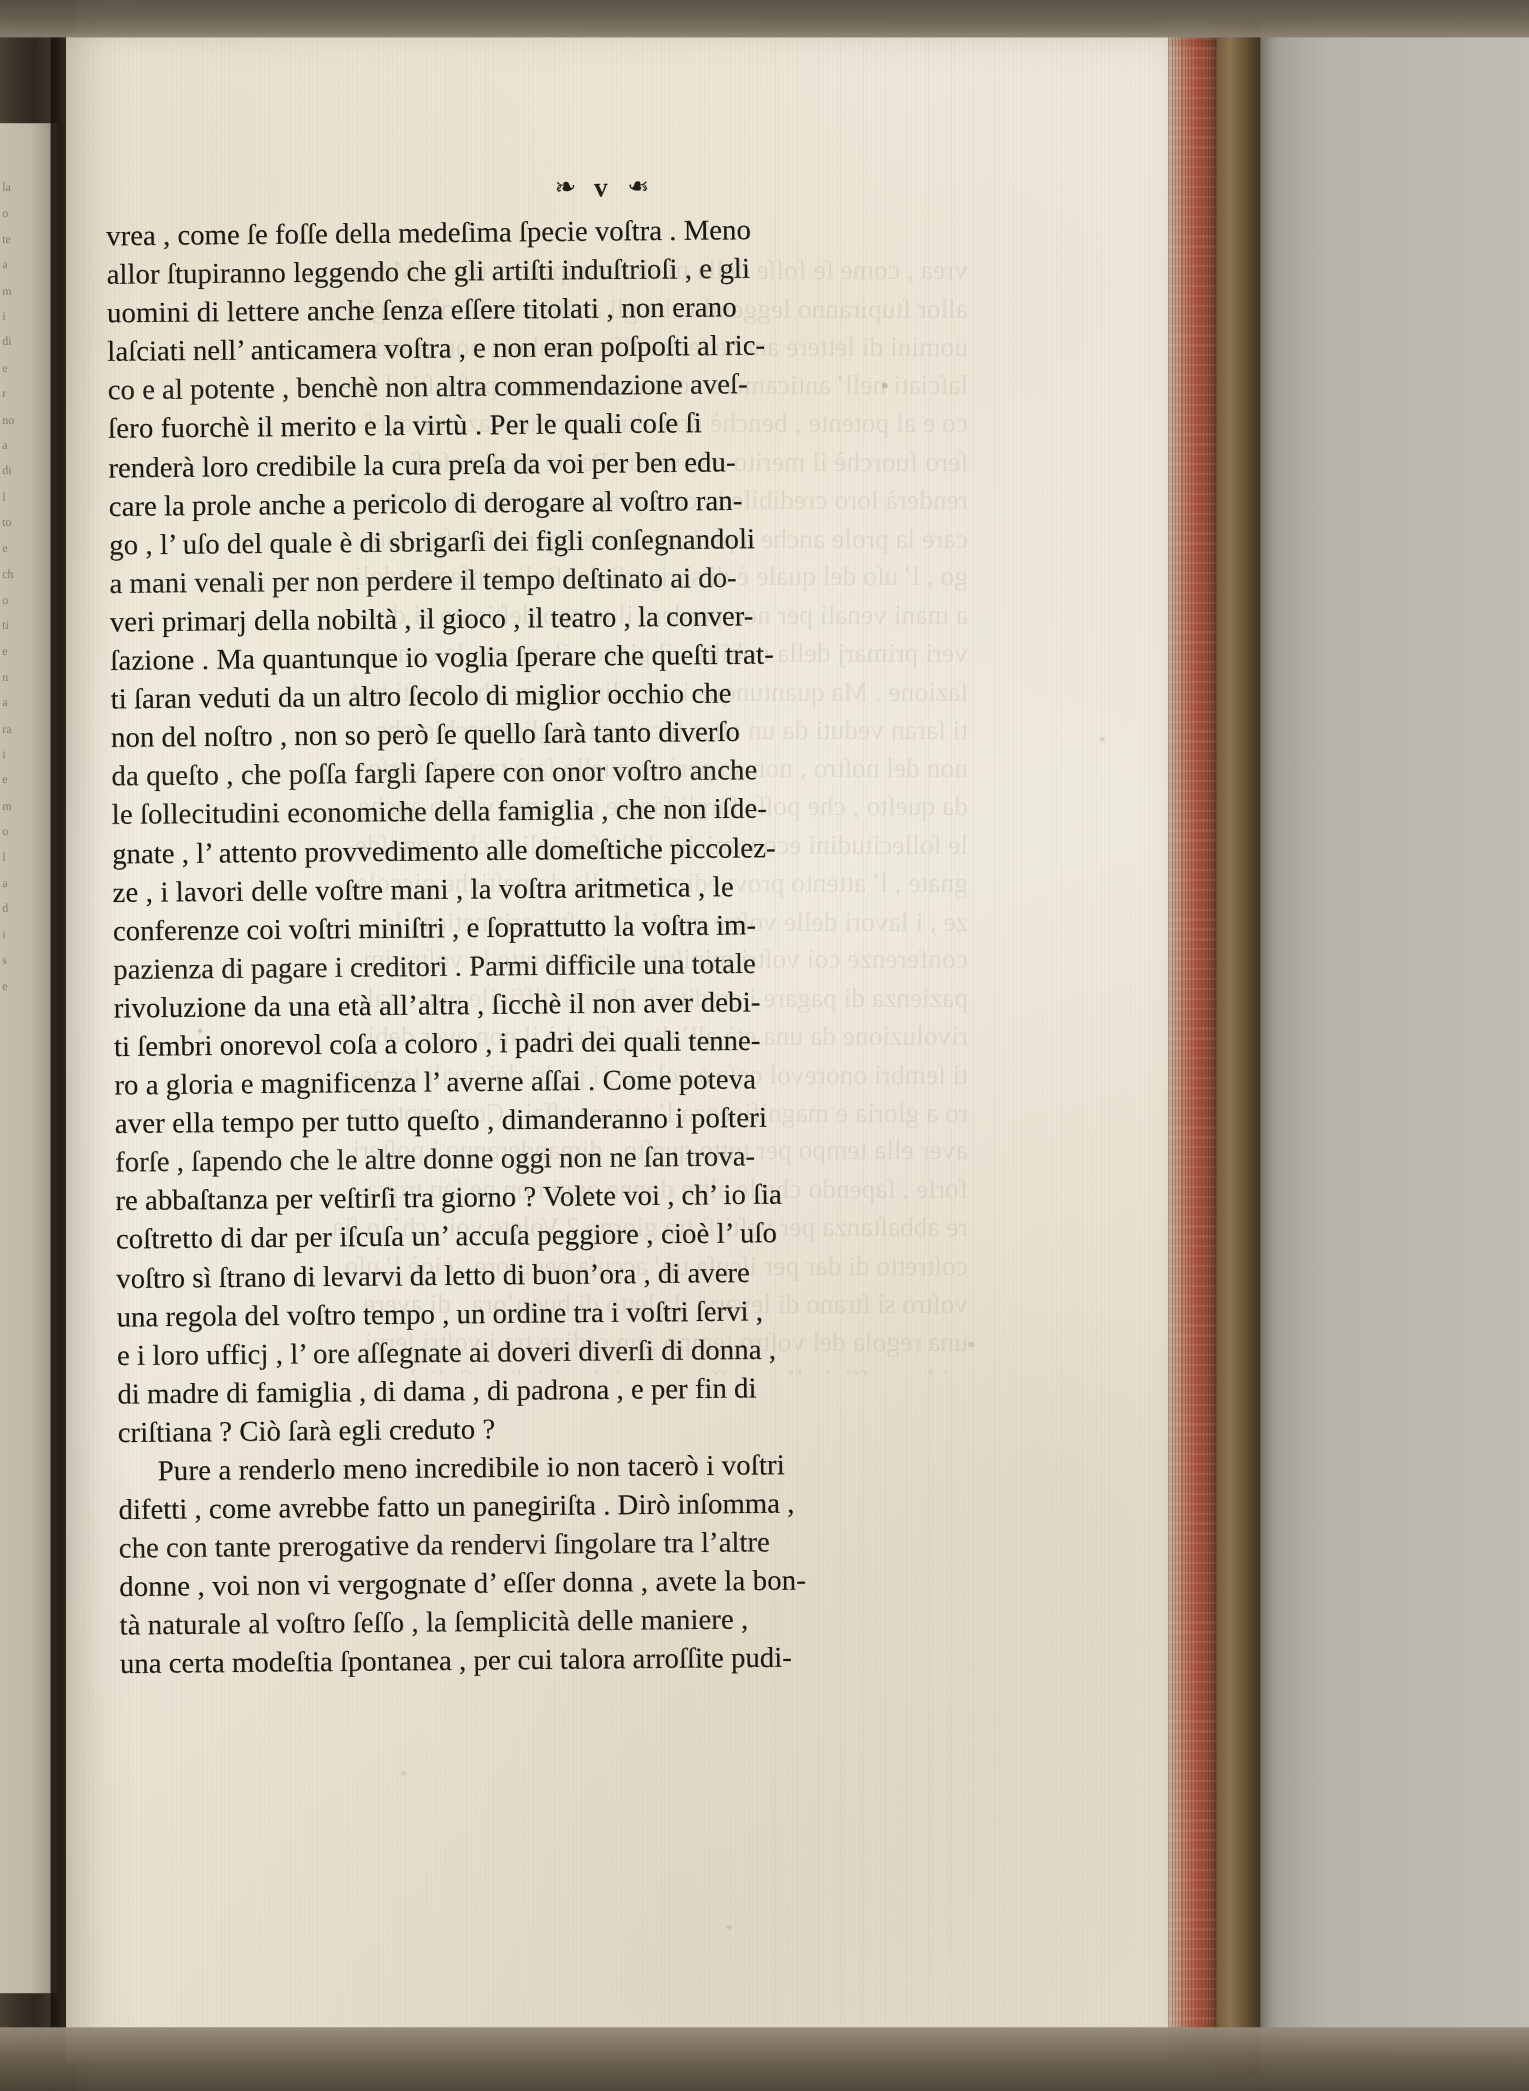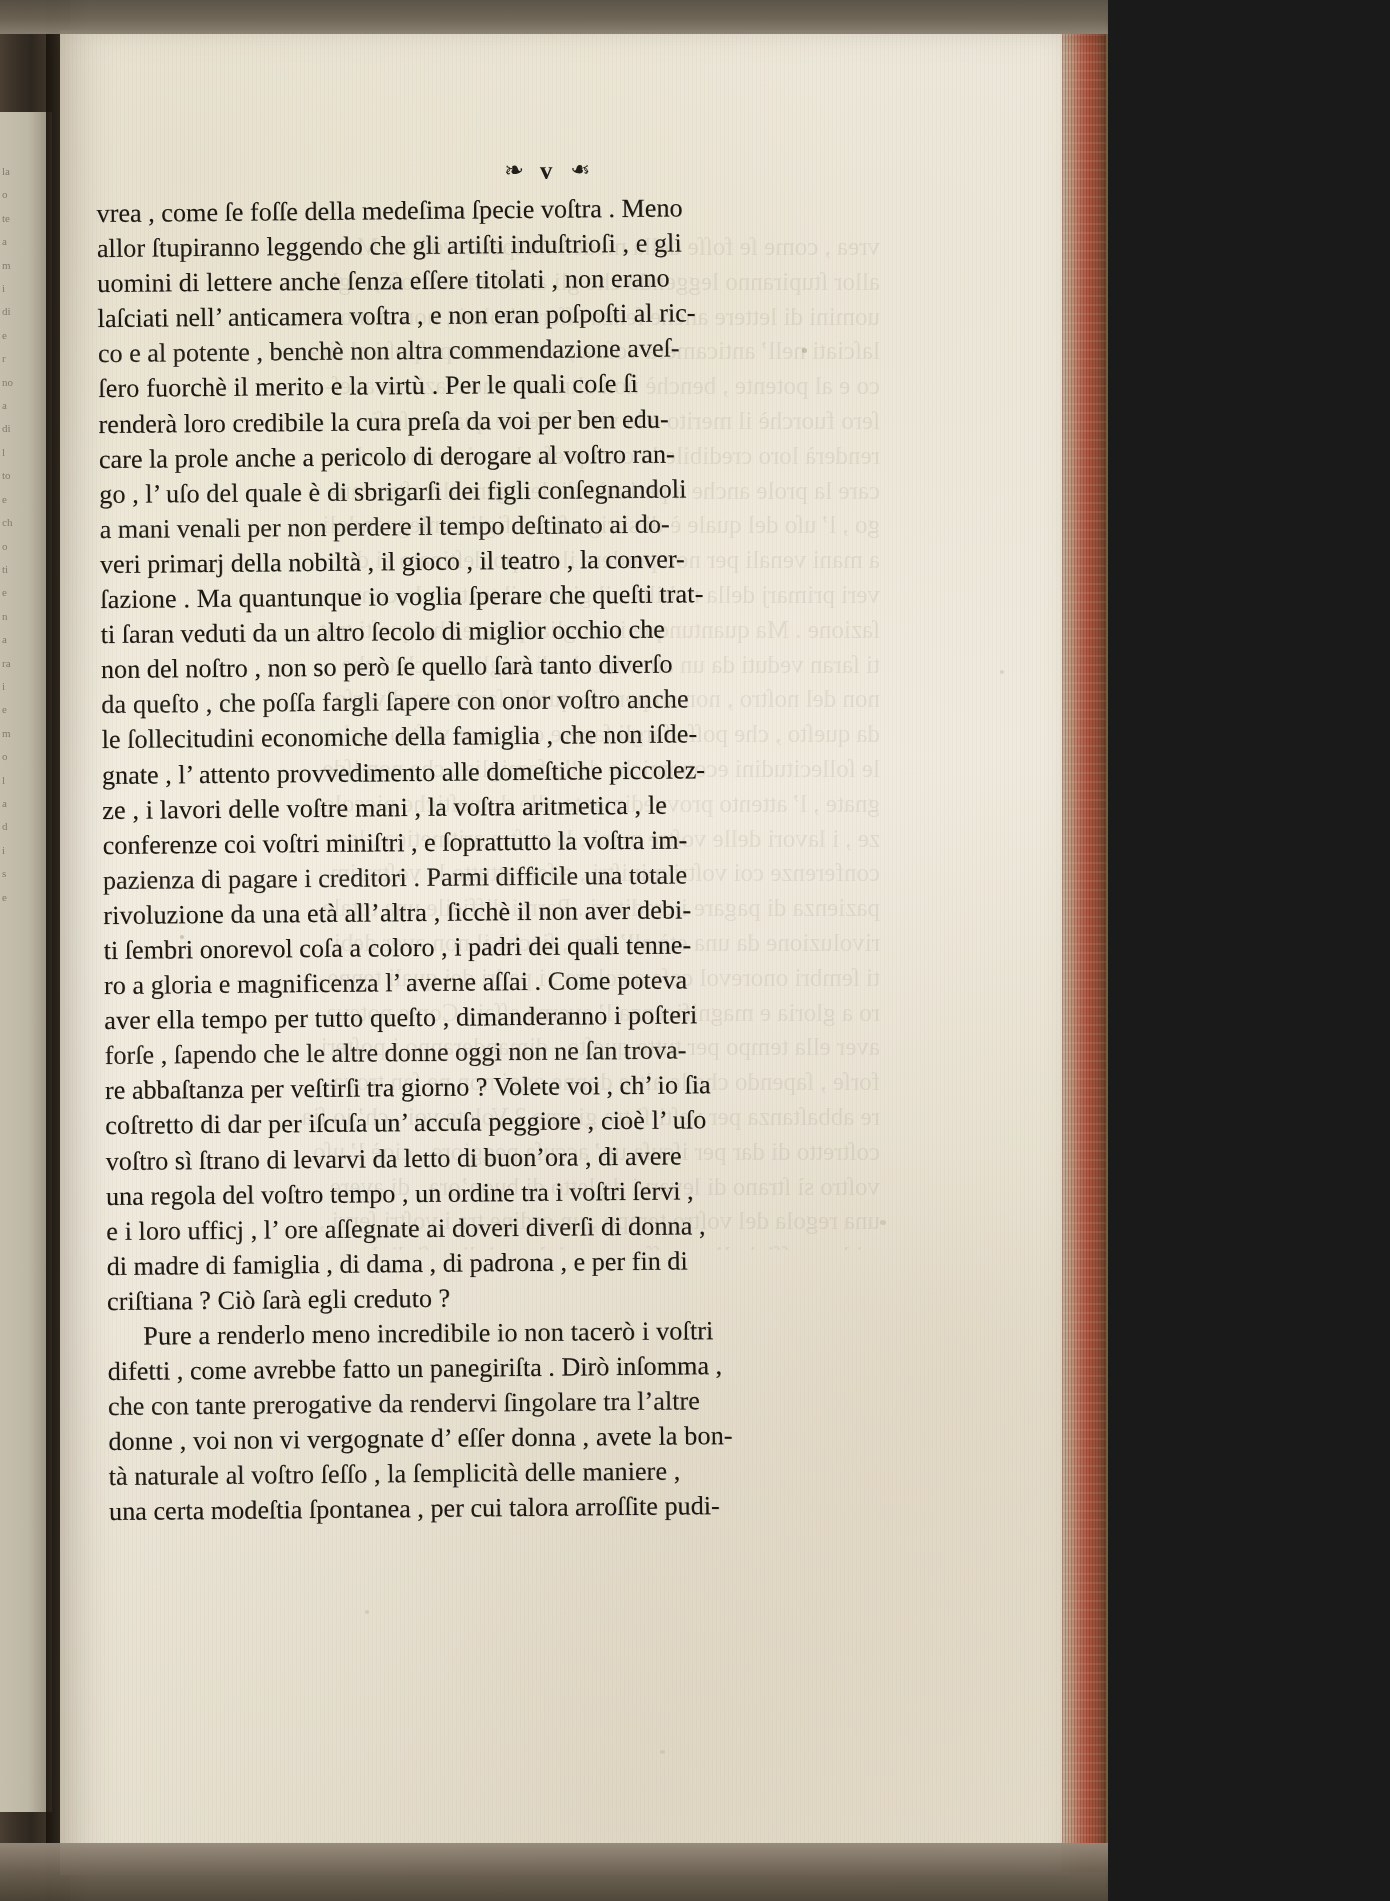--- a/index.html
+++ b/index.html
@@ -2,21 +2,21 @@
 <html><head>
 <meta charset="utf-8">
 <style>
   html, body {
     margin: 0;
     padding: 0;
     background: #1a1a1a;
   }
   #scan {
     position: relative;
-    width: 1108px;
+    width: 1390px;
     height: 1901px;
     overflow: hidden;
     background: #b9b7ad;
     font-family: "Liberation Serif", "DejaVu Serif", serif;
   }
 
   
   .backdrop {
     position: absolute;
     inset: 0;

